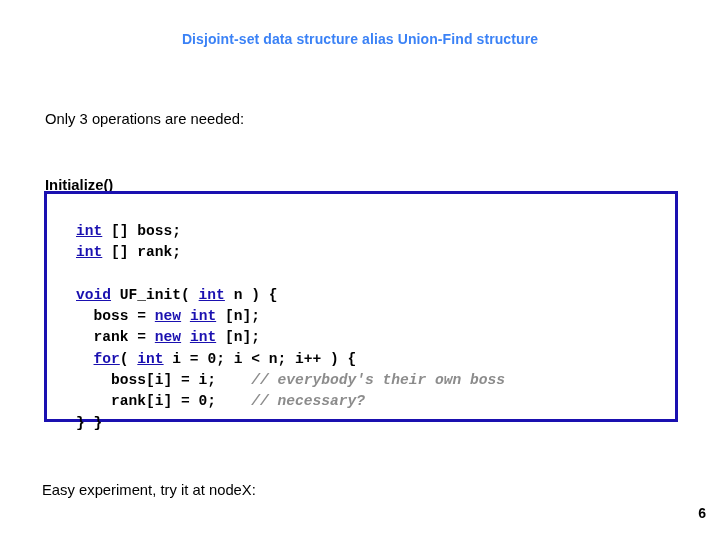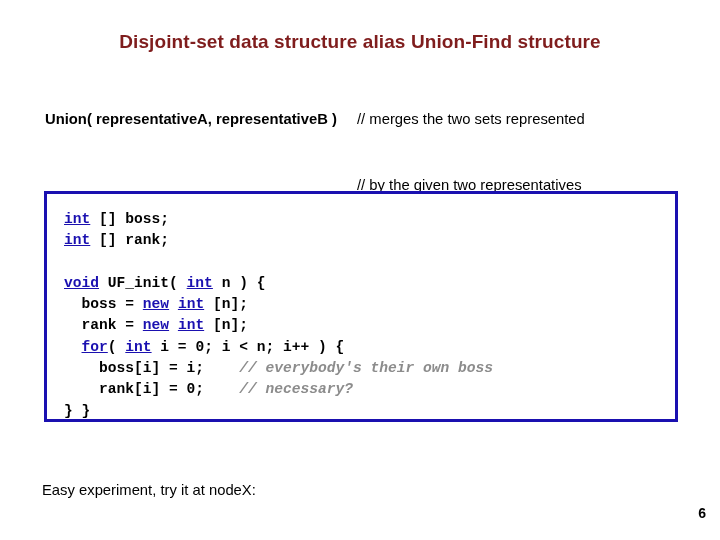--- a/index.html
+++ b/index.html
@@ -16,24 +16,24 @@
     position: relative;
   }
 
   
   #slide-title {
     position: absolute;
     left: 0;
     top: 31px;
     width: 720px;
     text-align: center;
-    font-size: 19px;
+    font-size: 14px;
     font-weight: bold;
     letter-spacing: 0.1px;
-    color: #7f1d1d;
+    color: #3b82f6;
   }
 
   
   #intro-block {
     position: absolute;
     left: 45px;
     top: 64px;
     width: 640px;
     font-size: 14.8px;
     line-height: 22px;
@@ -59,21 +59,21 @@
     position: absolute;
     left: 44px;
     top: 191px;
     width: 634px;
     height: 231px;
     box-sizing: border-box;
     border: 3px solid #1a10b0;
     background: #ffffff;
   }
   #code-text {
-    margin: 4px;
+    margin: 16px;
     padding: 11px 0 0 13px;
     font-family: "Liberation Mono", monospace;
     font-size: 14.6px;
     line-height: 21.3px;
     font-weight: bold;
     color: #000000;
     white-space: pre;
   }
   .kw {
     color: #1a10b0;
@@ -107,20 +107,22 @@
     font-weight: bold;
     color: #000000;
   }
 </style>
 </head>
 <body>
 
 <div id="slide-title">Disjoint-set data structure alias Union-Find  structure</div>
 
 <div id="intro-block">
+  <span class="op-row">Only 3 operations are needed:</span>
+  <span class="op-row"><span class="sig">Initialize()</span></span>
   <span class="op-row"><span class="sig col-union">Union( representativeA, representativeB )</span><span class="cmt">// merges the two sets represented</span></span>
   <span class="op-row"><span class="sig col-indent"></span><span class="cmt">// by the given two representatives</span></span>
   <span class="op-row"><span class="sig col-find">Find( nodeX )</span><span class="cmt">// returns a representative of the set to which X belongs</span></span>
 </div>
 
 <div id="code-box">
   <pre id="code-text"><span><span class="kw">int</span><span> [] boss;</span></span>
 <span><span class="kw">int</span><span> [] rank;</span></span>
 <span class="blank-line"></span><span><span class="kw">void</span><span> UF_init( </span><span class="kw">int</span><span> n ) {</span></span>
 <span><span>  boss = </span><span class="kw">new</span><span> </span><span class="kw">int</span><span> [n];</span></span>

